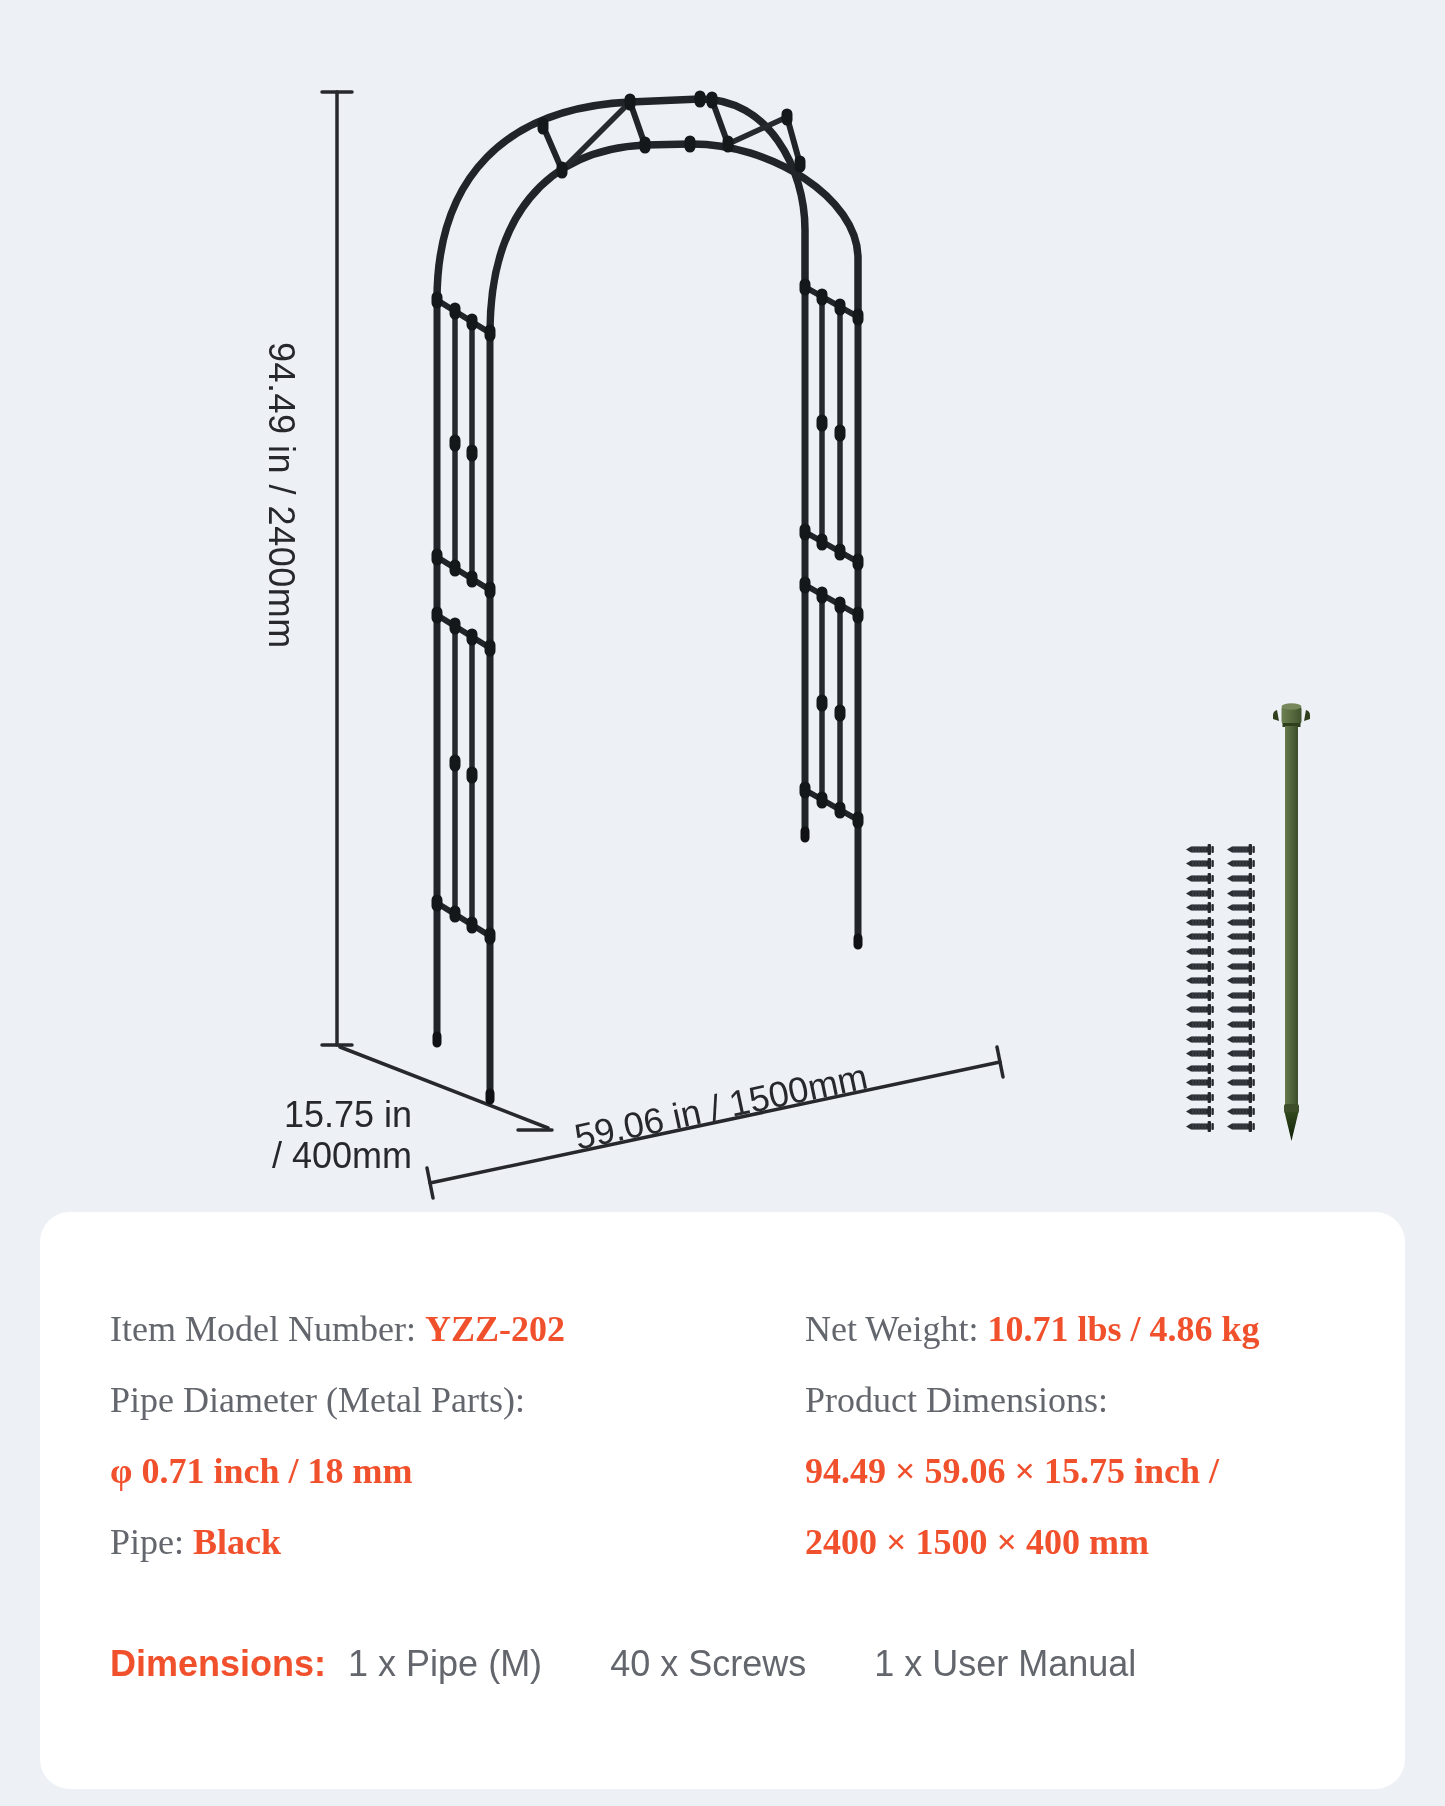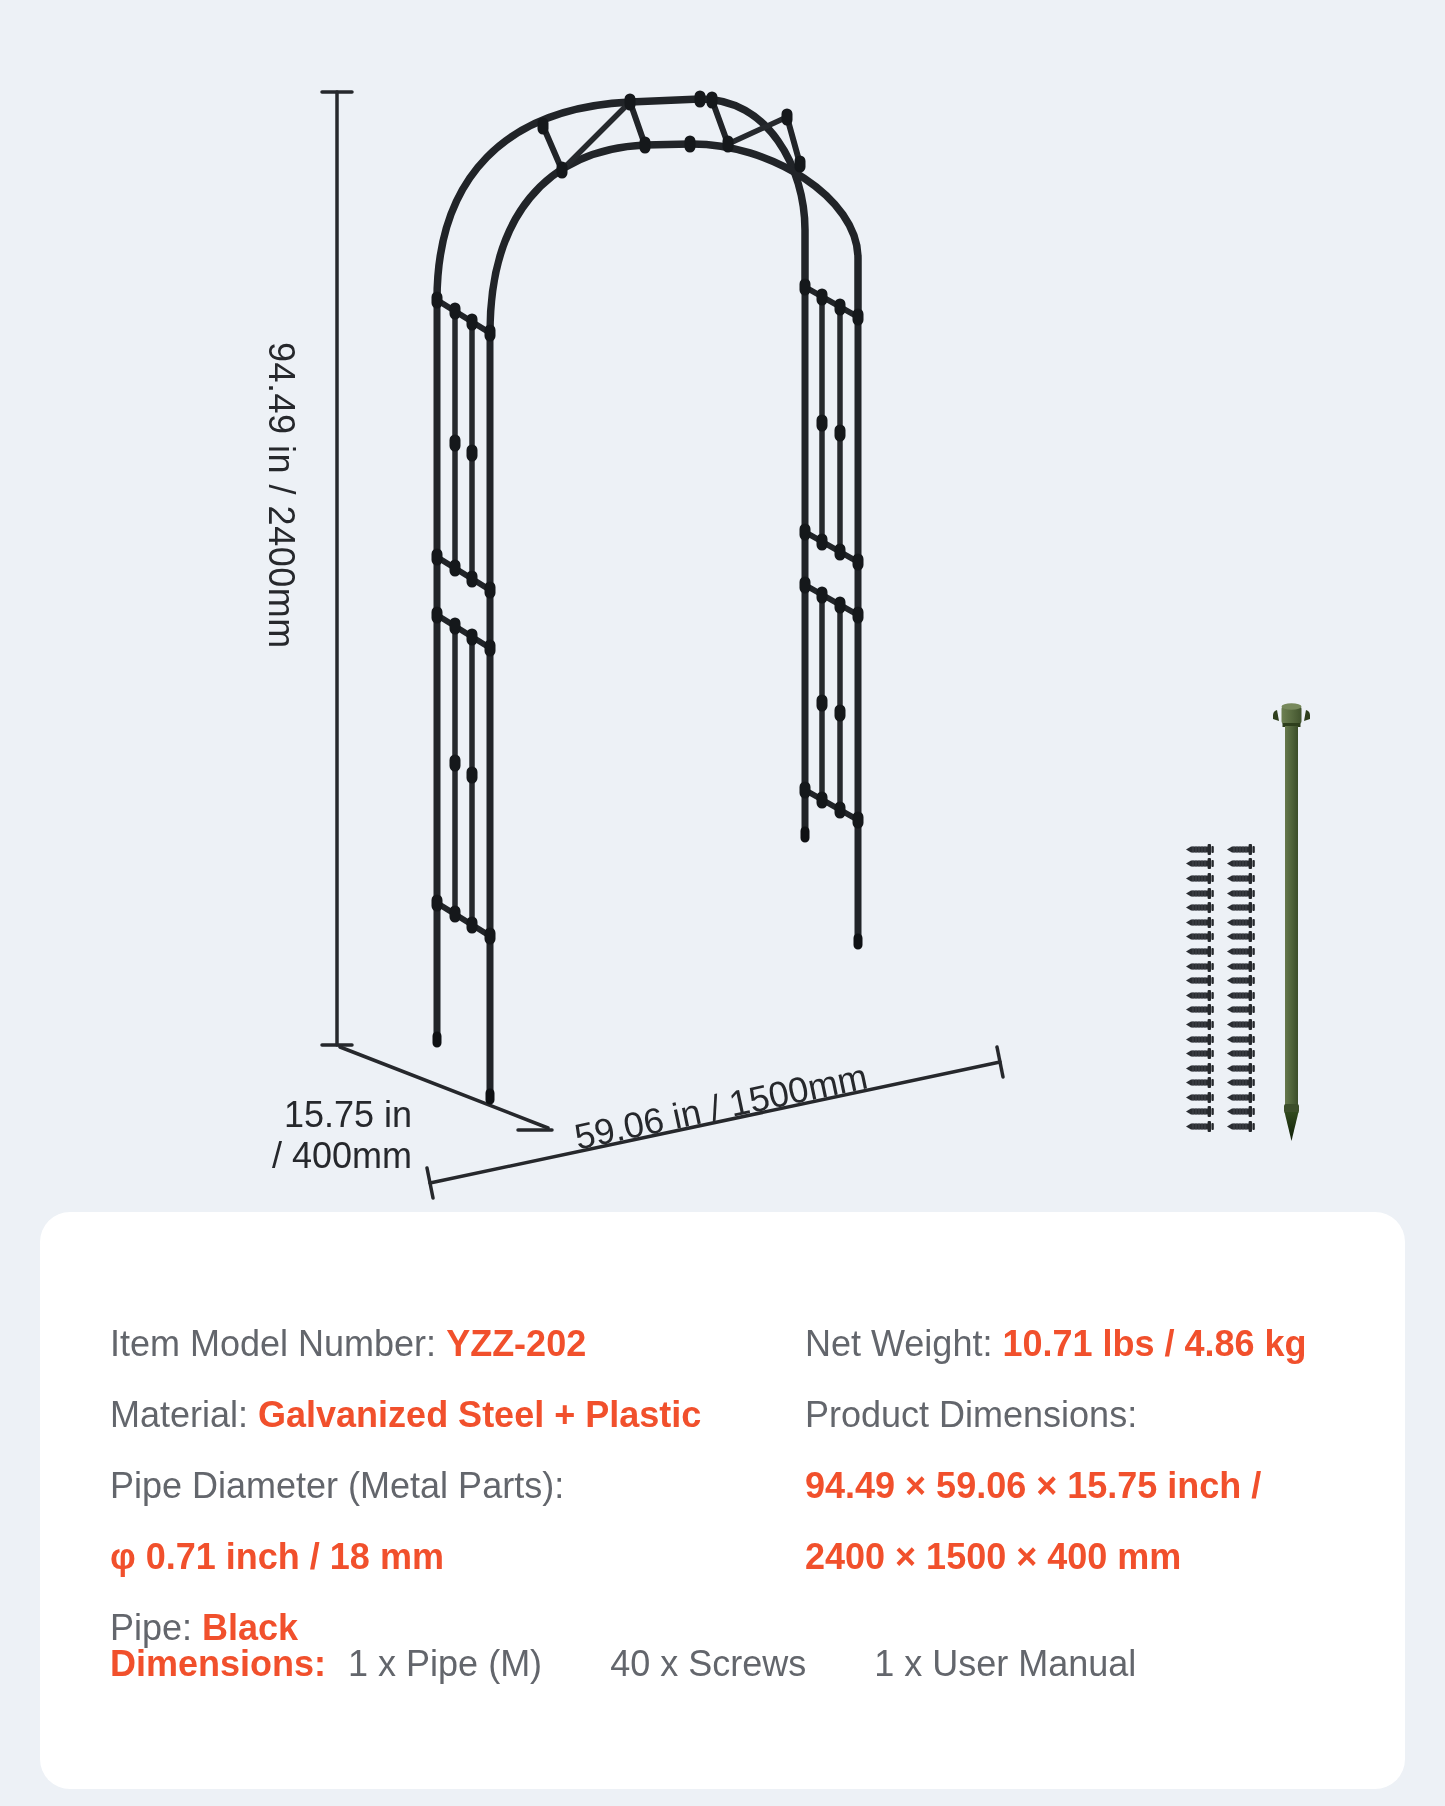--- a/index.html
+++ b/index.html
@@ -19,21 +19,21 @@
   #screws-grid{
     position:absolute;left:1184px;top:842px;
     display:grid;grid-auto-rows:14.6px;align-items:center;
   }
   .screw{width:30px;height:13px;}
   
   .card{
     position:absolute;left:40px;top:1212px;width:1365px;height:577px;
     background:var(--c-card,#fff);border-radius:30px;
   }
-  .spec-col{position:absolute;top:96px;white-space:nowrap;}
+  .spec-col{position:absolute;top:82px;white-space:nowrap;font-family:Liberation Serif, serif;}
   .spec-col.left{left:70px;}
   .spec-col.right{left:765px;}
   .spec-col p{margin:0;line-height:71px;font-size:36px;}
   .lbl{color:var(--c-label,#63666c);}
   .val{color:var(--c-accent,#f1502c);font-weight:700;}
   .acc-row{position:absolute;left:70px;top:428px;font-size:36px;line-height:48px;white-space:nowrap;}
   .acc-label{color:var(--c-accent,#f1502c);font-weight:700;margin-right:12px;}
   .acc-item{color:var(--c-label,#63666c);margin-right:58px;}
   .acc-item:last-child{margin-right:0;}
 </style>
@@ -441,23 +441,20 @@
       <rect x="27.4" y="3" width="2.4" height="7" rx="1" fill="#25282c"></rect>
     </svg>
   </div>
 
   <div class="card">
     <div class="spec-col left">
       <p>
         <span class="lbl">Item Model Number: </span><span class="val">YZZ-202</span>
       </p>
       <p>
-        <span class="lbl">Material: </span><span class="val">Galvanized Steel + Plastic</span>
-      </p>
-      <p>
         <span class="lbl">Pipe Diameter (Metal Parts):</span><span class="val"></span>
       </p>
       <p>
         <span class="lbl"></span><span class="val">φ 0.71 inch / 18 mm</span>
       </p>
       <p>
         <span class="lbl">Pipe: </span><span class="val">Black</span>
       </p>
     </div>
 

